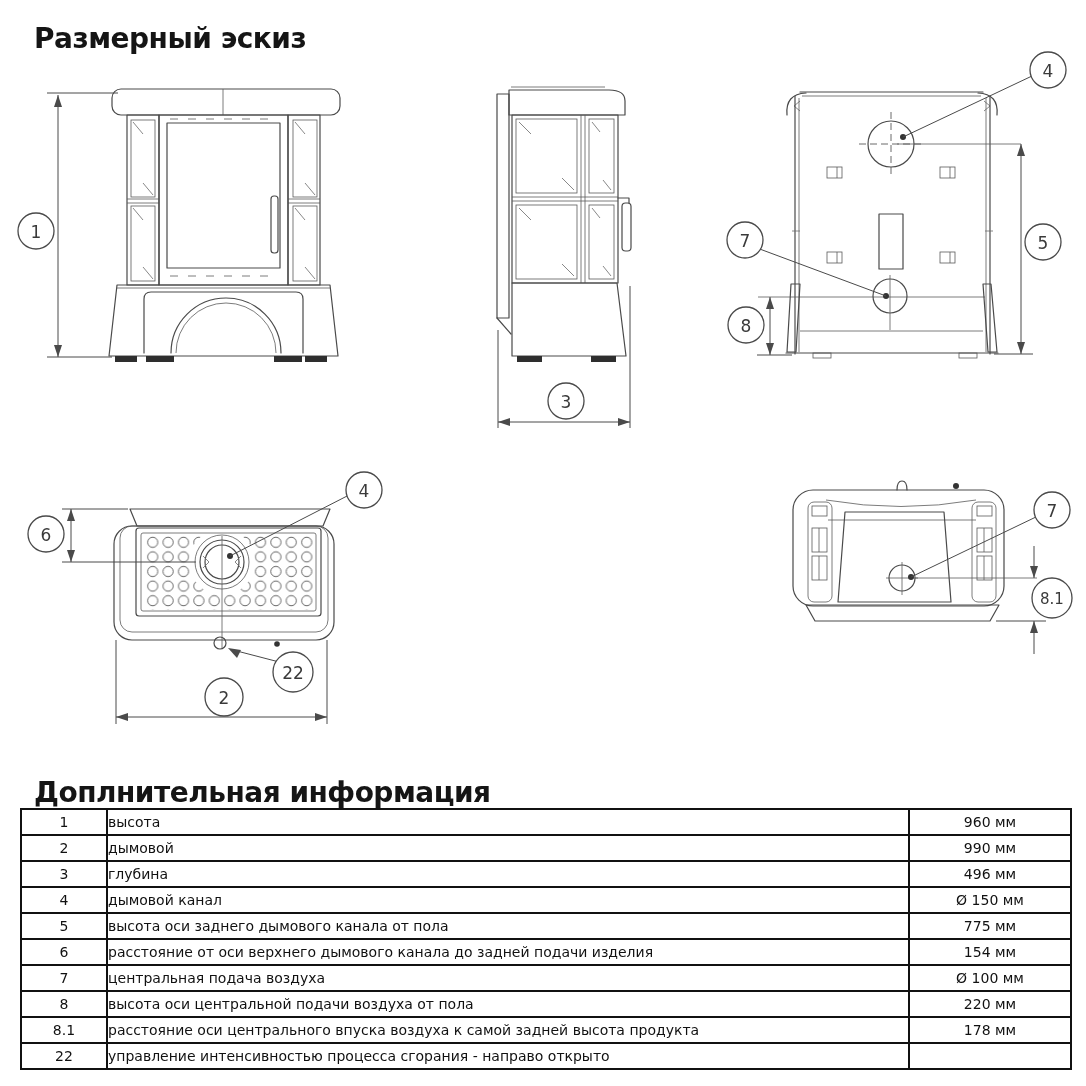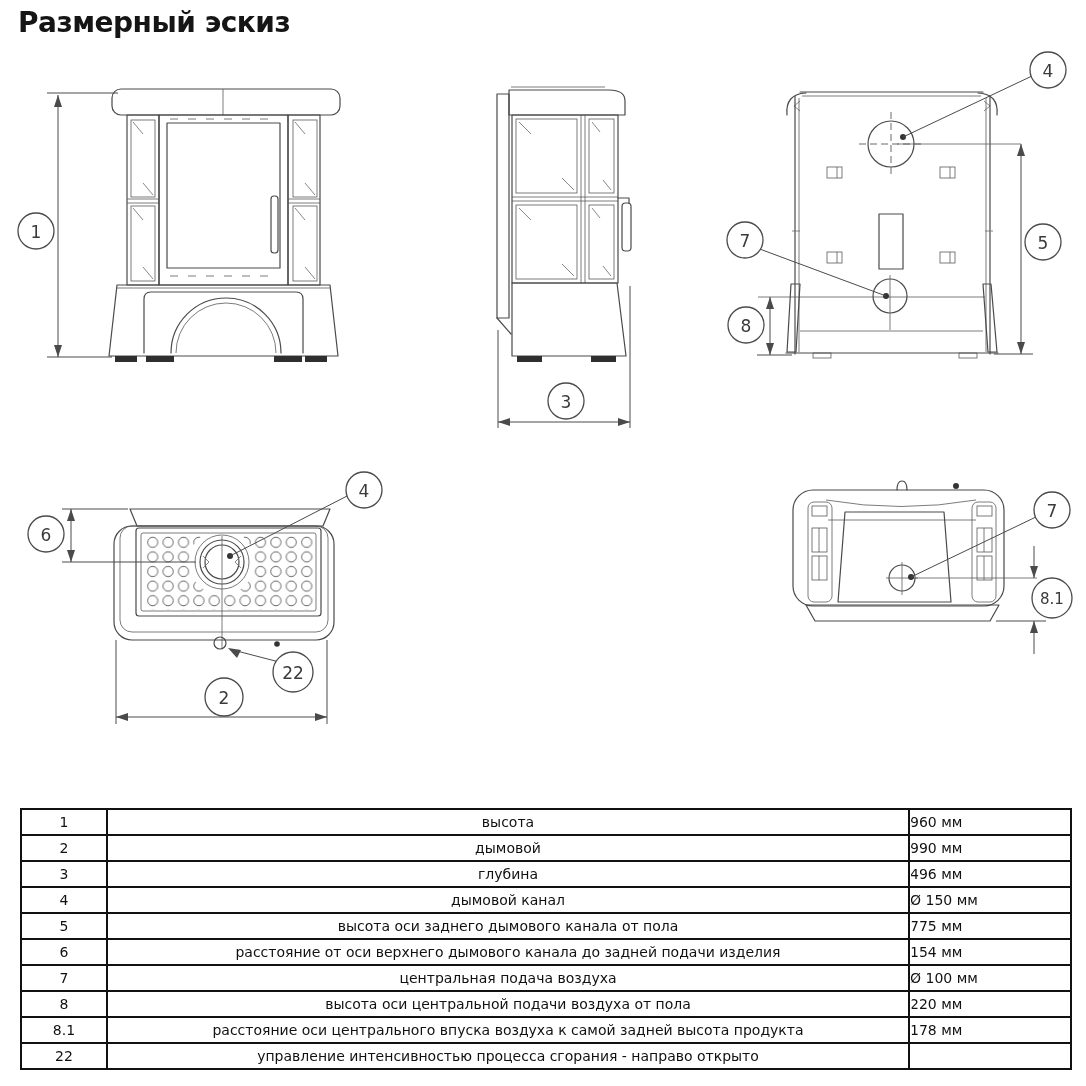--- a/index.html
+++ b/index.html
@@ -1,21 +1,21 @@
 <!DOCTYPE html>
 <html><head>
 <meta charset="utf-8">
 <style>
   html,body { margin:0; padding:0; background:#fff; }
   .page {
     position:relative; width:1086px; height:1086px; background:#fff;
     font-family:"DejaVu Sans","Liberation Sans",sans-serif; overflow:hidden; color:#111;
   }
   .title {
-    position:absolute; left:18px; margin:0; font-weight:700; font-size:28px;
+    position:absolute; left:18px; margin:16px; font-weight:700; font-size:28px;
     letter-spacing:-0.5px; color:#151515; white-space:nowrap;
   }
   #sketch-title { top:6px; }
   #info-title   { top:760px; }
 
   svg.sketch { position:absolute; left:0; top:0; }
 
   
   .ln   { fill:none; stroke:#4a4a4a; stroke-width:1.2; stroke-linecap:round; stroke-linejoin:round; }
   .thin { fill:none; stroke:#5a5a5a; stroke-width:0.8; }
@@ -31,22 +31,22 @@
     text-anchor:middle; dominant-baseline:central;
   }
 
   
   table.info {
     position:absolute; left:20px; top:808px; width:1052px;
     border-collapse:collapse; table-layout:fixed; font-size:14px; color:#111;
   }
   table.info td { border:2px solid #111; height:24px; padding:0; line-height:1; overflow:hidden; white-space:nowrap; }
   td.num  { width:84px; text-align:center; }
-  td.desc { border-right:none; padding-left:7px;text-align:center; }
-  td.val  { border-left:none; width:160px; text-align:left; padding-right:8px;border-radius:12px; }
+  td.desc { border-right:none; padding-left:7px; }
+  td.val  { border-left:none; width:160px; text-align:center; padding-right:8px;border-radius:12px; }
 </style>
 </head>
 <body>
 
 <div class="page">
 
   <h1 class="title" id="sketch-title">Размерный эскиз</h1>
 
   <svg class="sketch" width="1086" height="756" viewBox="0 0 1086 756" xmlns="http://www.w3.org/2000/svg">
 
@@ -334,20 +334,21 @@
         <polygon class="arrow" points="1034,621 1030,633 1038,633"></polygon>
         <line class="dim" x1="996" y1="621" x2="1046" y2="621"></line>
       </g>
       <g>
         <circle class="callout-circle" cx="1052" cy="598" r="20"></circle>
         <text class="callout-text" x="1052" y="599" font-size="15">8.1</text>
       </g>
     </g>
   </svg>
 
+  <h2 class="title" id="info-title">Доплнительная информация</h2>
 
   <table class="info">
     <tbody>
       <tr>
         <td class="num">1</td>
         <td class="desc">высота</td>
         <td class="val">960 мм</td>
       </tr>
       <tr>
         <td class="num">2</td>

